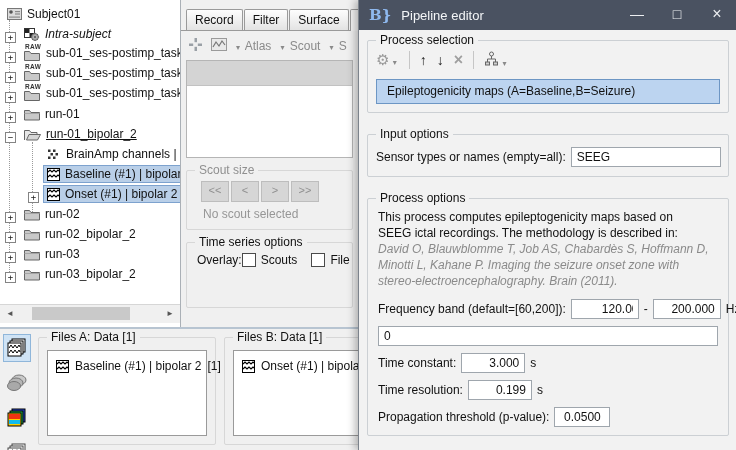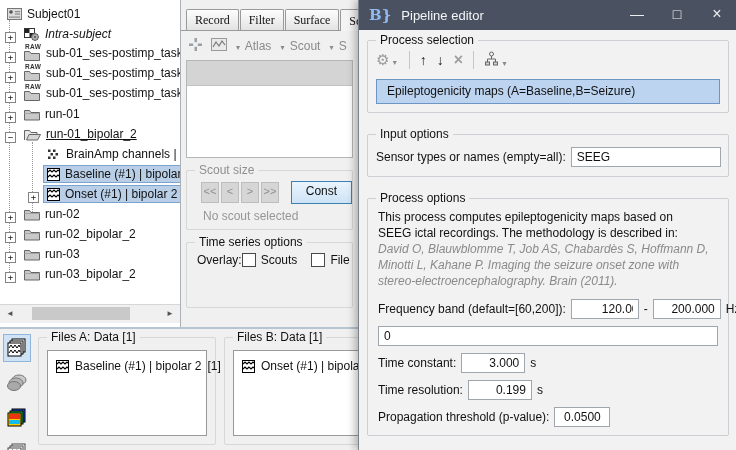--- a/index.html
+++ b/index.html
@@ -27,21 +27,21 @@
   .guide{position:absolute;border-left:1px dotted #9a9a9a;width:0;z-index:1;}
   
   #tree-hscroll{position:absolute;left:0;top:304px;width:180px;height:18px;background:#f0f0f0;
                 border-top:1px solid #d6d6d6;z-index:3;}
   .sb-btn{position:absolute;top:1px;width:16px;height:15px;text-align:center;font-size:8px;line-height:15px;color:#555;}
   .sb-btn.l{left:2px;}.sb-btn.r{right:2px;}
   .sb-thumb{position:absolute;left:32px;top:2px;width:98px;height:13px;background:#c9c9c9;}
 
   
   #middle-panel{position:absolute;left:181px;top:0;width:177px;height:327px;background:#f0f0f0;overflow:hidden;}
-  #tabs{display:flex;align-items:flex-end;padding:7px 3px 0 5px;border-bottom:1px solid #9a9a9a;height:23px;box-sizing:content-box;font-family:Liberation Serif, serif;}
+  #tabs{display:flex;align-items:flex-end;padding:7px 3px 0 5px;border-bottom:1px solid #9a9a9a;height:23px;box-sizing:content-box;}
   .tab{padding:3px 8px 3px;border:1px solid #9a9a9a;border-bottom:none;background:linear-gradient(#fdfdfd,#e3e3e3);
        border-radius:2px 2px 0 0;margin-right:1px;height:14px;}
   .tab.active{background:#f4f4f4;position:relative;top:1px;padding-top:4px;}
   #scout-toolbar{display:flex;align-items:center;gap:9px;padding:7px 6px 6px 8px;color:#8a8a8a;}
   .dd-arrow{font-size:8px;color:#8a8a8a;margin-right:2px;}
   #scout-listbox{margin:0 5px;border:1px solid #b5b5b5;height:96px;background:#fff;}
   #scout-listbox .hdr{height:24px;background:#d4d4d4;border-bottom:1px solid #c2c2c2;}
   .mgroup{position:relative;border:1px solid #d7d7d7;border-radius:2px;margin:12px 5px 0;background:#f0f0f0;}
   .mgroup>.glabel{position:absolute;top:-8px;left:8px;background:#f0f0f0;padding:0 4px;}
   .glabel.dis{color:#8f8f8f;}
@@ -357,21 +357,20 @@
       <div class="hdr"></div>
     </div>
 
     <div class="mgroup" id="scout-size">
       <span class="glabel dis">Scout size</span>
       <div id="size-btn-row">
         <div class="sbtn">&lt;&lt;</div>
         <div class="sbtn">&lt;</div>
         <div class="sbtn">&gt;</div>
         <div class="sbtn">&gt;&gt;</div>
-        <div id="const-btn">Const</div>
       </div>
       <div id="scout-status">No scout selected</div>
     </div>
 
     <div class="mgroup" id="ts-options">
       <span class="glabel">Time series options</span>
       <div class="ts-row">
         <span class="lab">Overlay:</span>
         <span class="optpair">
             <span class="cb"></span>

